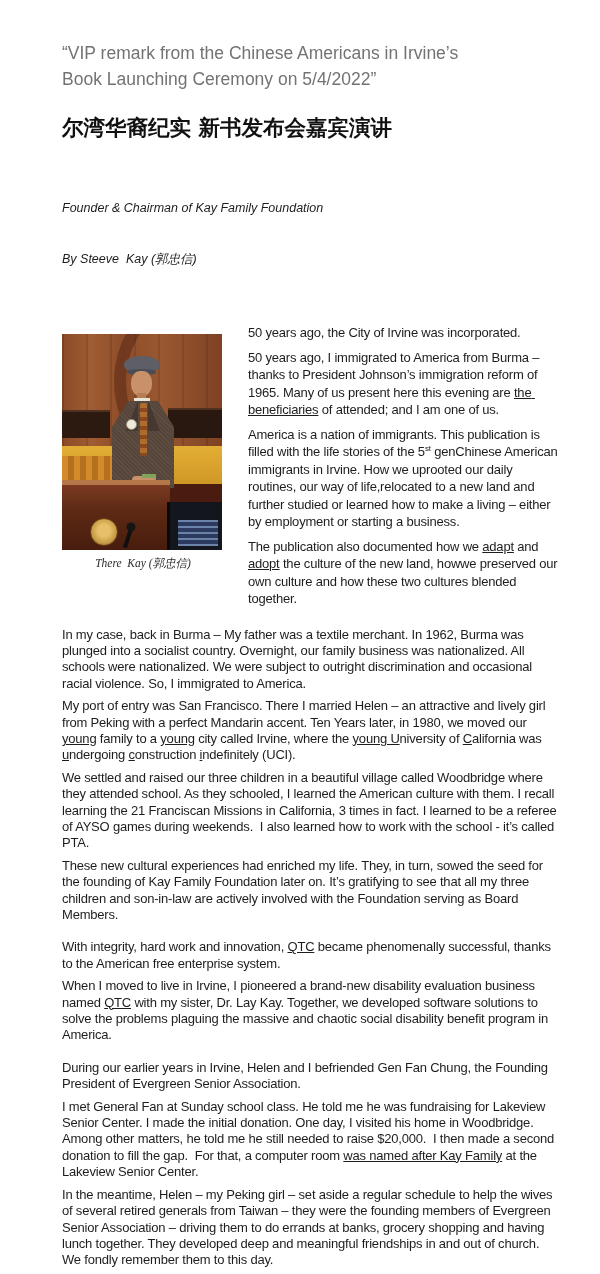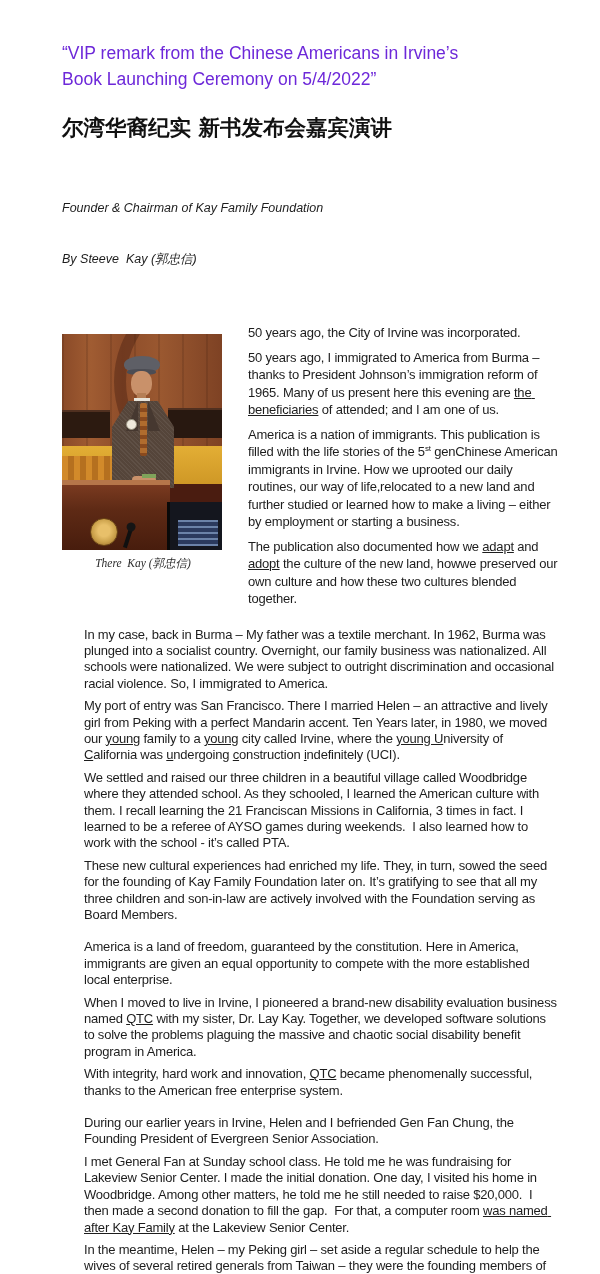--- a/index.html
+++ b/index.html
@@ -4,40 +4,40 @@
 <style>
   html,body{margin:0;padding:0;background:#ffffff;}
   body{
     width:600px;height:1274px;overflow:hidden;
     font-family:"Liberation Sans",sans-serif;color:#1d1d1d;
     -webkit-font-smoothing:antialiased;
   }
   .page{padding:40px 42px 10px 62px;}
 
   
-  .title{font-size:17.5px;line-height:26px;color:#6d28d9;letter-spacing:0;}
+  .title{font-size:17.5px;line-height:26px;color:#737373;letter-spacing:0;}
   .title-zh{
     font-size:21.5px;font-weight:700;margin-top:21px;color:#111;
     font-family:"DejaVu Sans","Liberation Sans",sans-serif;
   }
   .byline{margin-top:24px;font-style:italic;font-size:12.5px;line-height:17px;color:#1d1d1d;white-space:pre-wrap;}
 
   
   .main-row{display:flex;gap:24px;margin-top:22px;}
   .figure-col{width:162px;flex:0 0 162px;}
   .photo{position:relative;width:160px;height:216px;margin-top:10px;overflow:hidden;background:#94522e;}
   .caption{
     margin-top:6px;text-align:center;font-family:"Liberation Serif",serif;
     font-style:italic;font-size:11.5px;color:#2a2a2a;white-space:pre-wrap;
   }
   .intro-col{flex:1;min-width:0;}
 
   
   p.para{margin:0 0 7px 0;font-size:13px;line-height:17.5px;letter-spacing:-0.2px;white-space:pre-wrap;}
-  .body-wrap p.para{line-height:16.4px;margin-bottom:6px;margin-left:22px;}
+  .body-wrap p.para{line-height:16.4px;margin-bottom:6px;}
   .section{margin-top:0;}
   .section + .section{margin-top:16px;}
   .body-wrap{margin-top:12px;}
   .u{text-decoration:underline;text-underline-offset:1px;}
   sup{font-size:0.62em;line-height:0;text-align:right;}
 
   
   .ph{position:absolute;}
   .ph-wood{inset:0;
     background:
@@ -142,23 +142,22 @@
   </div>
 
   <div class="body-wrap">
       <div class="section">
         <p class="para"><span>In my case, back in Burma – My father was a textile merchant. In 1962, Burma was plunged into a socialist country. Overnight, our family business was nationalized. All schools were nationalized. We were subject to outright discrimination and occasional racial violence. So, I immigrated to America.</span></p>
         <p class="para"><span>My port of entry was San Francisco. There I married Helen – an attractive and lively girl from Peking with a perfect Mandarin accent. Ten Years later, in 1980, we moved our </span><span class="u">young</span><span> family to a </span><span class="u">young</span><span> city called Irvine, where the </span><span class="u">young U</span><span>niversity of </span><span class="u">C</span><span>alifornia was </span><span class="u">u</span><span>ndergoing </span><span class="u">c</span><span>onstruction </span><span class="u">i</span><span>ndefinitely (UCI).</span></p>
         <p class="para"><span>We settled and raised our three children in a beautiful village called Woodbridge where they attended school. As they schooled, I learned the American culture with them. I recall learning the 21 Franciscan Missions in California, 3 times in fact. I learned to be a referee of AYSO games during weekends.  I also learned how to work with the school - it’s called PTA.</span></p>
         <p class="para"><span>These new cultural experiences had enriched my life. They, in turn, sowed the seed for the founding of Kay Family Foundation later on. It’s gratifying to see that all my three children and son-in-law are actively involved with the Foundation serving as Board Members.</span></p>
       </div>
       <div class="section">
-        <p class="para"><span>America is a land of freedom, guaranteed by the constitution. Here in America, immigrants are given an equal opportunity to compete with the more established local enterprise.</span></p>
+        <p class="para"><span>With integrity, hard work and innovation, </span><span class="u">QTC</span><span> became phenomenally successful, thanks to the American free enterprise system.</span></p>
         <p class="para"><span>When I moved to live in Irvine, I pioneered a brand-new disability evaluation business named </span><span class="u">QTC</span><span> with my sister, Dr. Lay Kay. Together, we developed software solutions to solve the problems plaguing the massive and chaotic social disability benefit program in America.</span></p>
-        <p class="para"><span>With integrity, hard work and innovation, </span><span class="u">QTC</span><span> became phenomenally successful, thanks to the American free enterprise system.</span></p>
       </div>
       <div class="section">
         <p class="para"><span>During our earlier years in Irvine, Helen and I befriended Gen Fan Chung, the Founding President of Evergreen Senior Association.</span></p>
         <p class="para"><span>I met General Fan at Sunday school class. He told me he was fundraising for Lakeview Senior Center. I made the initial donation. One day, I visited his home in Woodbridge. Among other matters, he told me he still needed to raise $20,000.  I then made a second donation to fill the gap.  For that, a computer room </span><span class="u">was named after Kay Family</span><span> at the Lakeview Senior Center.</span></p>
         <p class="para"><span>In the meantime, Helen – my Peking girl – set aside a regular schedule to help the wives of several retired generals from Taiwan – they were the founding members of Evergreen Senior Association – driving them to do errands at banks, grocery shopping and having lunch together. They developed deep and meaningful friendships in and out of church. We fondly remember them to this day.</span></p>
       </div>
     </div>
 
 </div>
 

